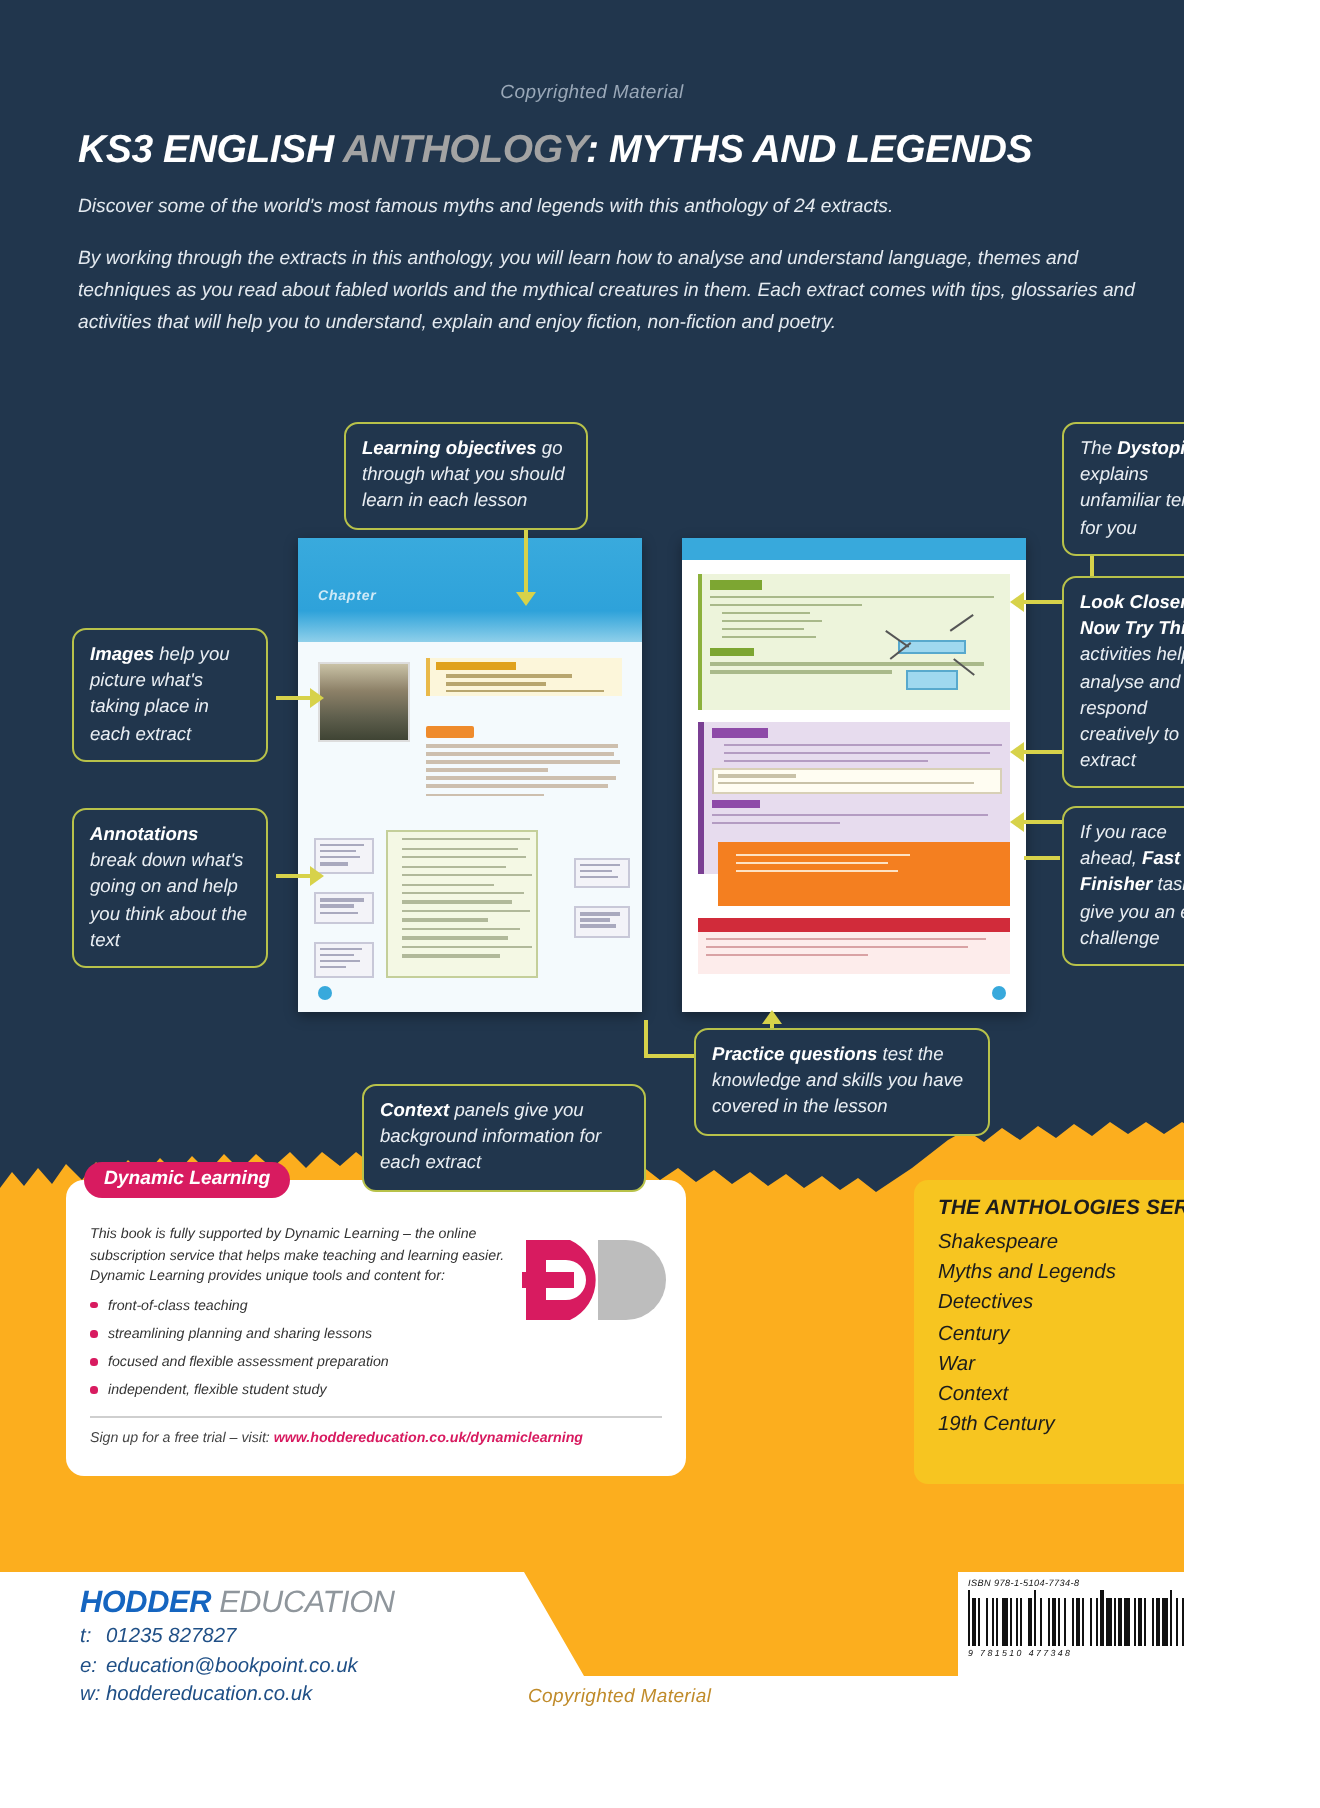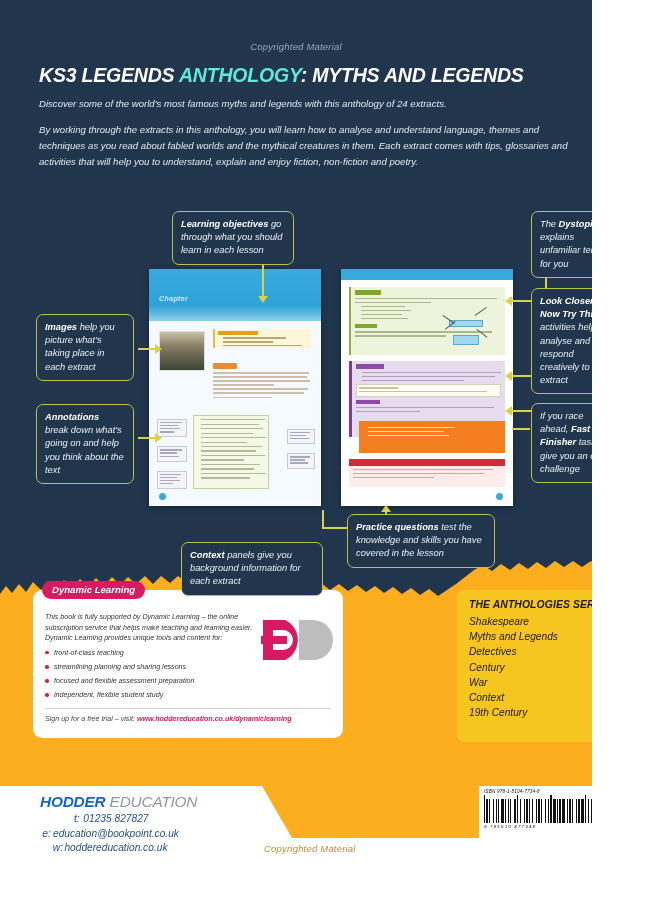--- a/index.html
+++ b/index.html
@@ -27,21 +27,21 @@
     font-size: 9.5px; color: #c08b2a; letter-spacing: .2px;
     z-index: 40;
   }
 
   
   .title {
     position: absolute; top: 64px; left: 39px;
     font-size: 19.5px; font-weight: bold; color: #ffffff;
     letter-spacing: -0.2px; white-space: nowrap;
   }
-  .title .hl { color: #5eead4; }
+  .title .hl { color: #a3a3a3; }
 
   
   .intro {
     position: absolute; left: 39px; top: 96px; width: 545px;
     color: #e3e9ef; font-size: 9.6px; line-height: 16px;
   }
   .intro p { margin-bottom: 10px; }
   .page {
     position: absolute;
     background: #ffffff;
@@ -185,21 +185,21 @@
   .series-list li { font-size: 10.2px; color: #1c1c1c; line-height: 15.2px; }
 
   
   #footer-white { position: absolute; left: 0; top: 760px; width: 660px; height: 144px; z-index: 12; }
   .hodder {
     position: absolute; left: 40px; top: 793px; z-index: 14;
     font-size: 15.4px; letter-spacing: -.2px;
   }
   .hodder .b { color: #1565c0; font-weight: bold; }
   .hodder .g { color: #8f969c; }
-  .contact { position: absolute; left: 40px; top: 812px; z-index: 14; font-size: 10.2px; line-height: 14.5px; color: #1f4f86; text-align: center; }
+  .contact { position: absolute; left: 40px; top: 812px; z-index: 14; font-size: 10.2px; line-height: 14.5px; color: #1f4f86; }
   .contact .k { display: inline-block; width: 13px; color: #1f4f86; }
 
   
   .barcode-wrap {
     position: absolute; left: 479px; top: 786px; width: 146px; height: 56px;
     background: #ffffff; z-index: 14; padding: 3px 5px;
   }
   .isbn-text { font-size: 4.6px; color: #111; letter-spacing: .2px; margin-bottom: 1px; }
   .bars { display: flex; align-items: flex-end; height: 28px; gap: 0; }
   .bars i { display: block; background: #111; }
@@ -208,21 +208,21 @@
   .fsc-label { font-size: 5px; font-weight: bold; color: #111; margin-top: 1px; }
 </style>
 </head>
 <body>
 
 <div id="cover">
 
   <div class="copyright-top">Copyrighted Material</div>
 
   <div class="title">
-    <span>KS3 LEGENDS </span><span class="hl">ANTHOLOGY</span><span>: MYTHS AND LEGENDS</span>
+    <span>KS3 ENGLISH </span><span class="hl">ANTHOLOGY</span><span>: MYTHS AND LEGENDS</span>
   </div>
 
   <div class="intro">
     <p>Discover some of the world's most famous myths and legends with this anthology of 24 extracts.</p>
     <p>By working through the extracts in this anthology, you will learn how to analyse and understand language, themes and techniques as you read about fabled worlds and the mythical creatures in them. Each extract comes with tips, glossaries and activities that will help you to understand, explain and enjoy fiction, non-fiction and poetry.</p>
   </div>
 
   <div class="page page-left">
     <div class="pg-band blue-big"></div>
     <div class="pg-band-title">Chapter</div>

